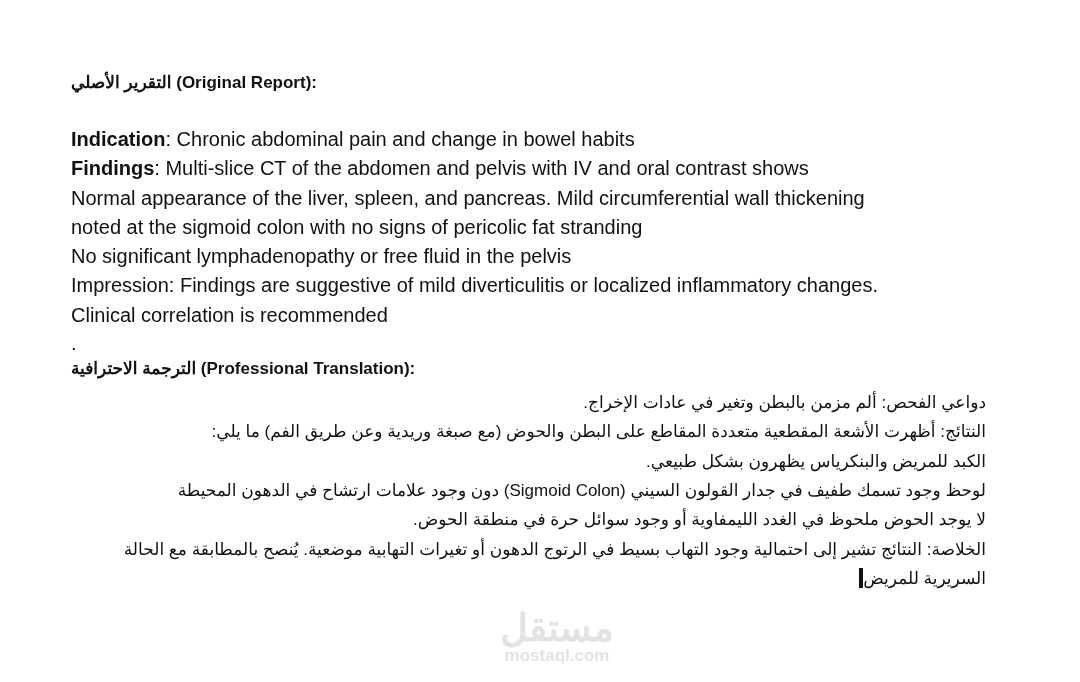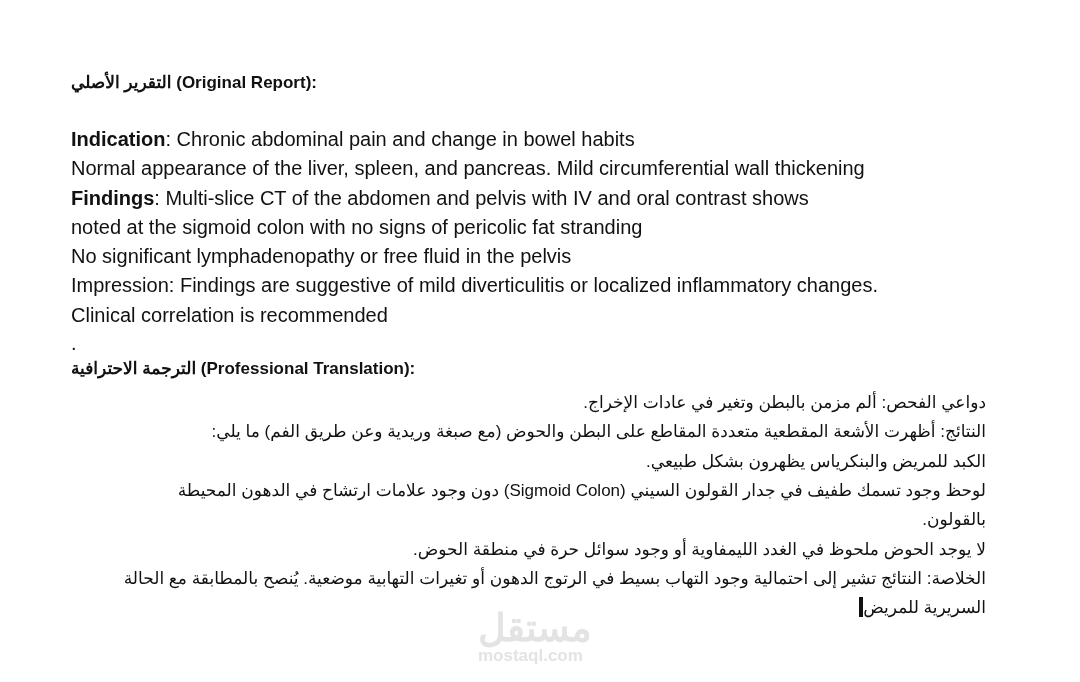--- a/index.html
+++ b/index.html
@@ -66,24 +66,24 @@
     }
     .cursor {
       display: inline-block;
       width: 4px;
       height: 20px;
       background: #111;
       vertical-align: -4px;
     }
     .watermark {
       position: absolute;
-      left: 478px;
+      left: 492px;
       top: 610px;
       width: 130px;
-      text-align: left;
+      text-align: center;
       color: #e3e3e3;
     }
     .wm-ar {
       font-size: 38px;
       font-weight: bold;
       line-height: 36px;
       direction: rtl;
     }
     .wm-en {
       font-size: 17px;
@@ -96,41 +96,40 @@
 
 <div class="page">
 
   <div class="heading">
     <span class="ar">التقرير الأصلي</span>
     <span>(Original Report):</span>
   </div>
 
   <div class="en-block">
     <div class="en-line"><b>Indication</b><span>: Chronic abdominal pain and change in bowel habits</span></div>
+    <div class="en-line"><b>Findings</b><span>: Multi-slice CT of the abdomen and pelvis with IV and oral contrast shows</span></div>
     <div class="en-line">Normal appearance of the liver, spleen, and pancreas. Mild circumferential wall thickening</div>
-    <div class="en-line"><b>Findings</b><span>: Multi-slice CT of the abdomen and pelvis with IV and oral contrast shows</span></div>
     <div class="en-line">noted at the sigmoid colon with no signs of pericolic fat stranding</div>
     <div class="en-line">No significant lymphadenopathy or free fluid in the pelvis</div>
     <div class="en-line">Impression: Findings are suggestive of mild diverticulitis or localized inflammatory changes.</div>
     <div class="en-line">Clinical correlation is recommended</div>
   </div>
 
   <div class="dot-line">.</div>
 
   <div class="heading">
     <span class="ar">الترجمة الاحترافية</span>
     <span>(Professional Translation):</span>
   </div>
 
   <div class="ar-block">
     <div class="ar-line">دواعي الفحص: ألم مزمن بالبطن وتغير في عادات الإخراج.</div>
     <div class="ar-line"><b>النتائج</b><span>: أظهرت الأشعة المقطعية متعددة المقاطع على البطن والحوض (مع صبغة وريدية وعن طريق الفم) ما يلي:</span></div>
     <div class="ar-line">الكبد للمريض والبنكرياس يظهرون بشكل طبيعي.</div>
     <div class="ar-line">لوحظ وجود تسمك طفيف في جدار القولون السيني (Sigmoid Colon) دون وجود علامات ارتشاح في الدهون المحيطة</div>
-    <div class="ar-line">بالقولون.</div>
     <div class="ar-line">لا يوجد الحوض ملحوظ في الغدد الليمفاوية أو وجود سوائل حرة في منطقة الحوض.</div>
     <div class="ar-line"><b>الخلاصة</b><span>: النتائج تشير إلى احتمالية وجود التهاب بسيط في الرتوج الدهون أو تغيرات التهابية موضعية. يُنصح بالمطابقة مع الحالة</span></div>
     <div class="ar-line"><span>السريرية للمريض</span><span class="cursor"></span></div>
   </div>
 
 </div>
 
 <div class="watermark">
   <div class="wm-ar">مستقل</div>
   <div class="wm-en">mostaql.com</div>

